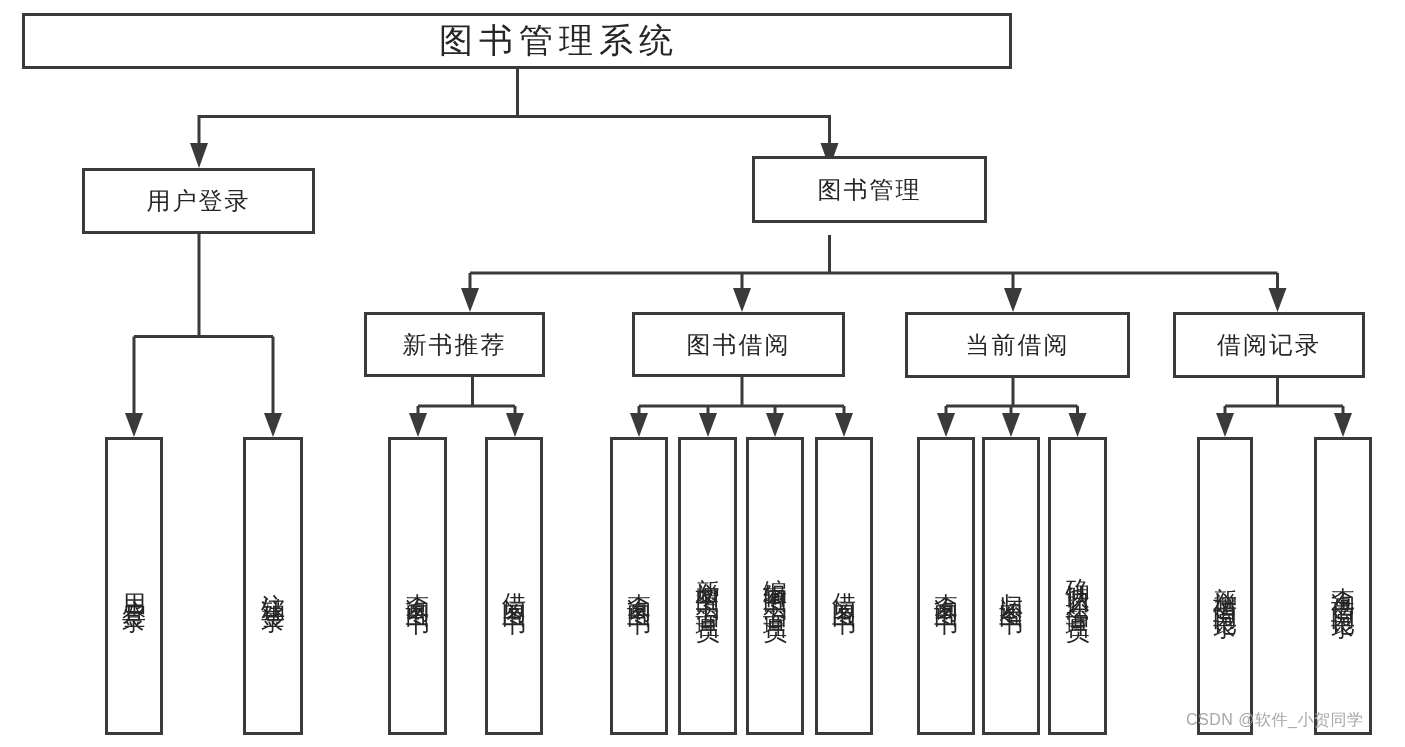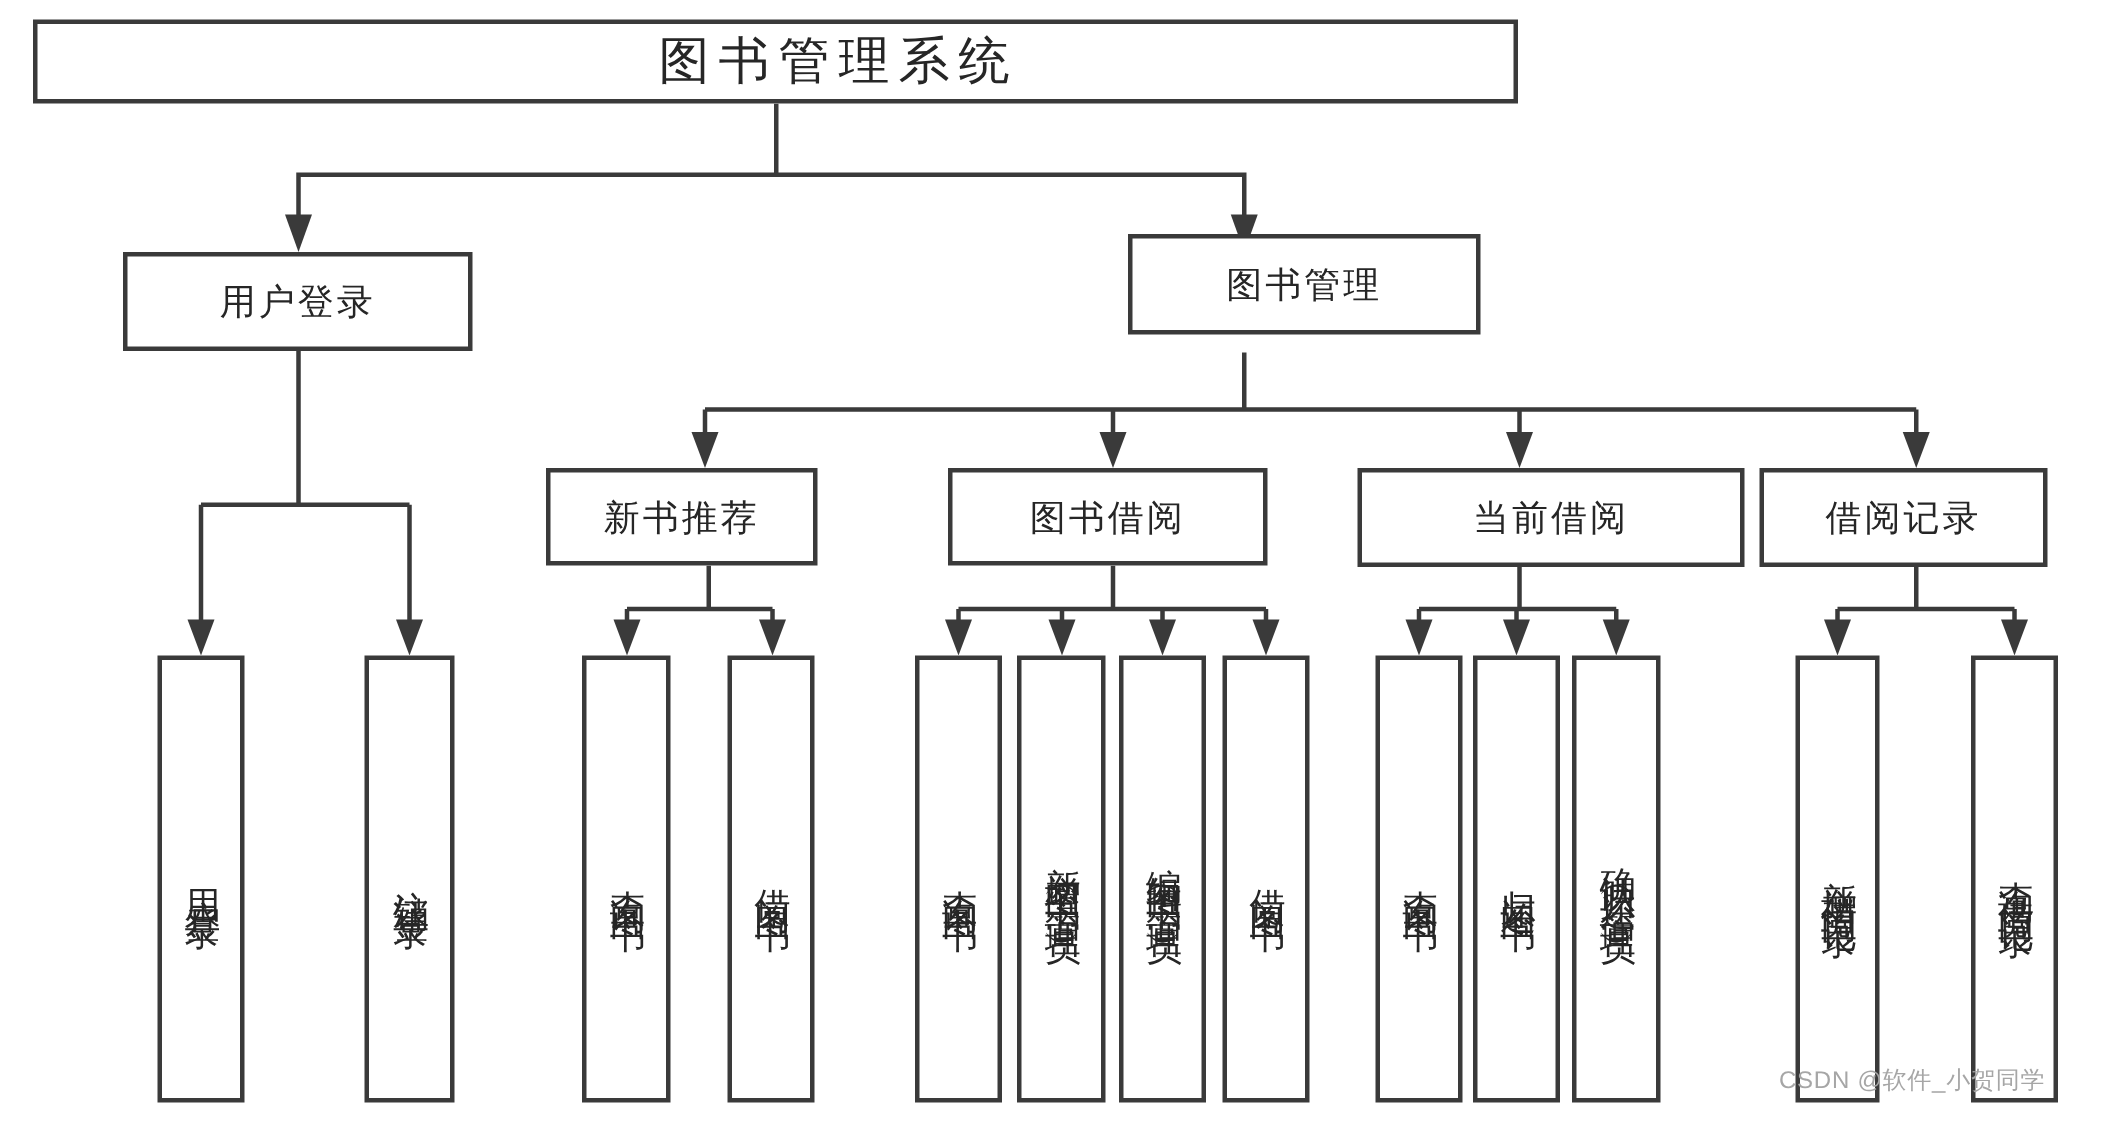--- a/index.html
+++ b/index.html
@@ -104,21 +104,21 @@
   <div class="box h" style="left:712px; top:156px; width:235px; height:67px;margin-left:40px;">
     <span>图书管理</span>
   </div>
 
   <div class="box h" style="left:364px; top:312px; width:181px; height:65px;">
     <span>新书推荐</span>
   </div>
   <div class="box h" style="left:632px; top:312px; width:213px; height:65px;align-items:center;">
     <span>图书借阅</span>
   </div>
-  <div class="box h" style="left:905px; top:312px; width:258px; height:66px;">
+  <div class="box h" style="left:905px; top:312px; width:225px; height:66px;">
     <span>当前借阅</span>
   </div>
   <div class="box h" style="left:1173px; top:312px; width:192px; height:66px;">
     <span>借阅记录</span>
   </div>
 
   <div class="box leaf" style="left:105px; width:58px;">
     <span>用户登录</span>
   </div>
   <div class="box leaf" style="left:243px; width:60px;">

